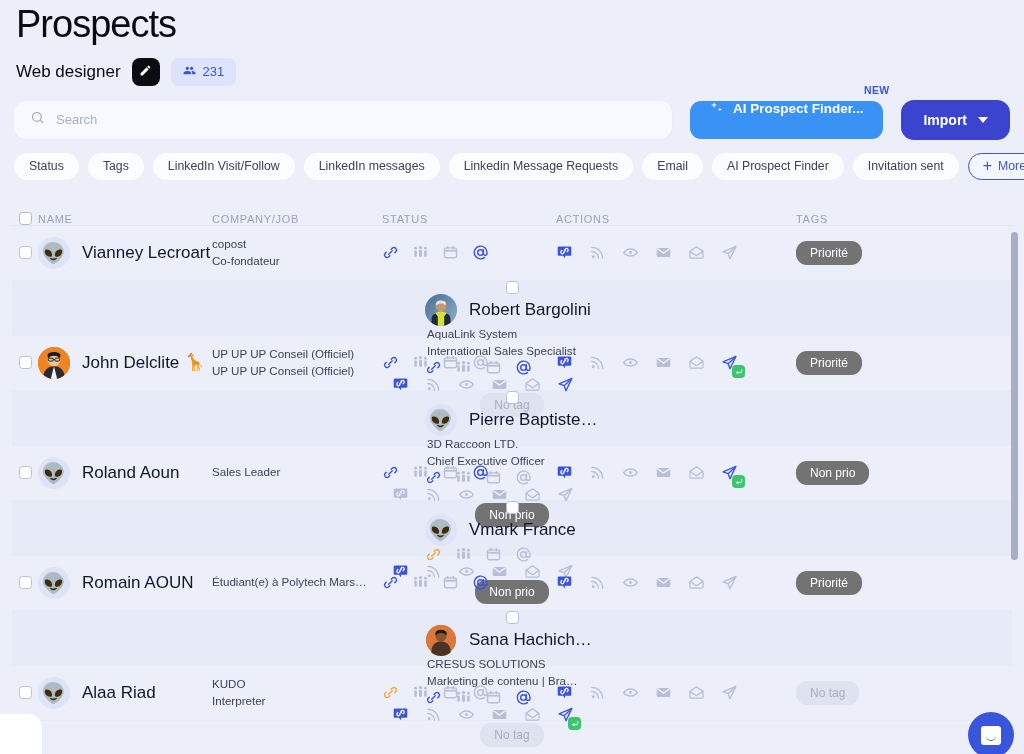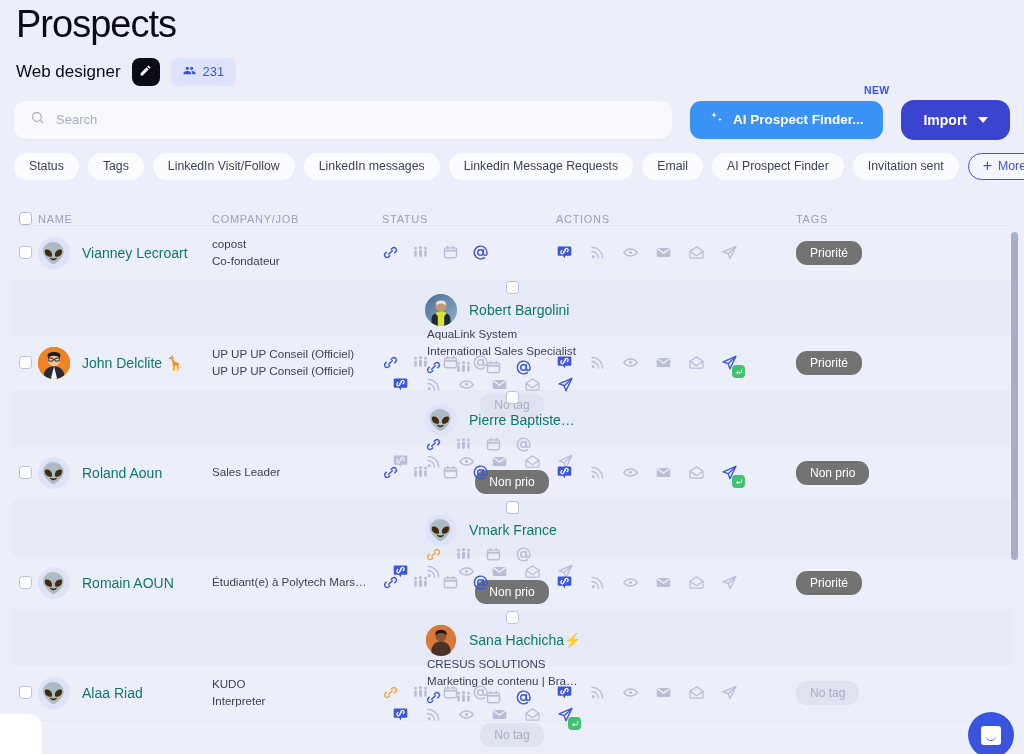--- a/index.html
+++ b/index.html
@@ -46,21 +46,21 @@
   .search-box svg { width: 15px; height: 15px; stroke: #a9aec6; fill: none; stroke-width: 2; }
   .search-input {
     border: none; outline: none; background: transparent; flex: 1;
     font-family: "Liberation Sans", sans-serif; font-size: 13px; color: #3a3f55;
   }
   .search-input::placeholder { color: #a9aec6; }
 
   .ai-btn {
     position: relative; margin-left: 18px;
     height: 38px; background: #3b92f5; border-radius: 11px;
-    display: flex; align-items: center; justify-content: center; gap: 9px;
+    display: flex; justify-content: center; gap: 9px;
     padding: 0 20px; border: none; cursor: pointer;
     color: #fff; font-size: 13.5px; font-weight: bold;
     font-family: "Liberation Sans", sans-serif;
   }
   .ai-btn svg { width: 14px; height: 14px; fill: #fff; }
   .new-flag {
     position: absolute; top: -17px; right: -6px;
     font-size: 10.5px; font-weight: bold; color: #3b55d9; letter-spacing: .3px;
   }
   .import-btn {
@@ -121,21 +121,21 @@
   .namecell { display: flex; align-items: center; gap: 12px; width: 174px; }
   .avatar {
     width: 32px; height: 32px; border-radius: 50%; flex: none;
     background: #dfe3f7; display: flex; align-items: center;
     justify-content: center; font-size: 20px; overflow: hidden;
     line-height: 1;
   }
   .avatar.photo { background: #c9d0e8; }
   .avatar .ph { width: 100%; height: 100%; display:block; }
   .pname {
-    font-size: 14px; color: #0f766e; white-space: nowrap;
+    font-size: 17px; color: #0f172a; white-space: nowrap;
     overflow: hidden; text-overflow: ellipsis;
   }
   .compcell { width: 170px; font-size: 11.6px; color: #3c4257; line-height: 1.45; }
   .compcell .l1, .compcell .l2 {
     white-space: nowrap; overflow: hidden; text-overflow: ellipsis;
     max-width: 158px; display: block;
   }
 
   .icons { display: flex; align-items: center; gap: 13px; }
   .icons.stat { width: 174px; }
@@ -591,20 +591,24 @@
   <div class="row alt">
     <div class="col-check">
       <div class="cb"></div>
     </div>
 
     <div class="namecell">
       <div class="avatar ">👽</div>
       <div class="pname">Pierre Baptiste…</div>
     </div>
 
+    <div class="compcell">
+      <span class="l1">3D Raccoon LTD.</span>
+      <span class="l2">Chief Executive Officer</span>
+    </div>
 
     <div class="icons stat">
       <span class="ic">
               <svg viewBox="0 0 24 24" fill="none" stroke="#3b55d9" stroke-width="2" stroke-linecap="round">
                 <path d="M9.5 14.5l5-5"></path>
                 <path d="M13 7.5l1.8-1.8a3.5 3.5 0 014.9 4.9L18 12.4"></path>
                 <path d="M11 16.5l-1.8 1.8a3.5 3.5 0 01-4.9-4.9L6 11.6"></path>
               </svg>
             </span>
       <span class="ic">

